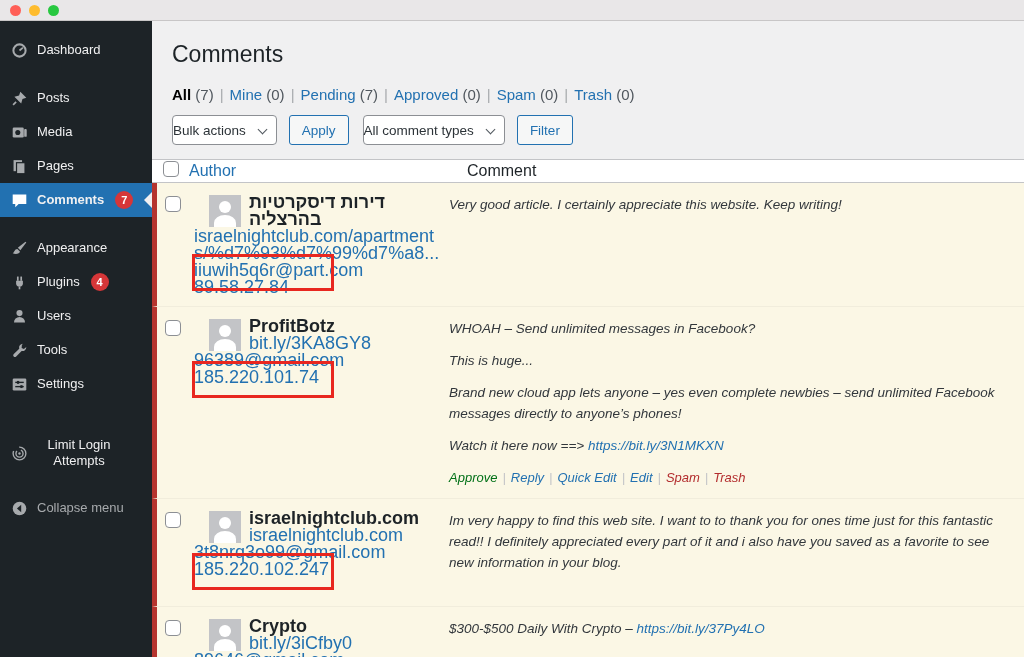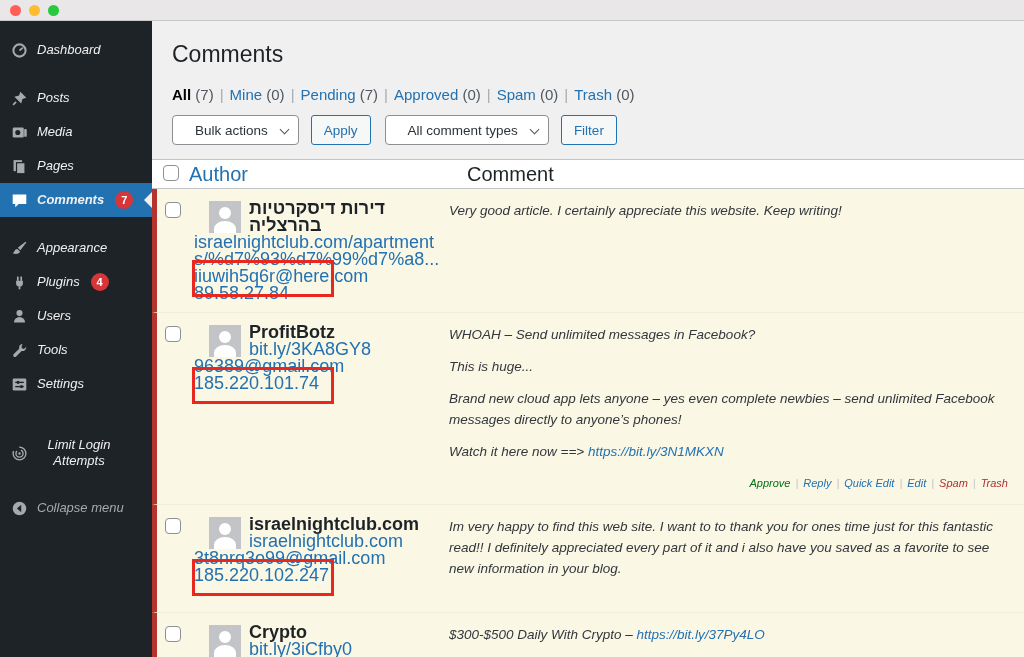--- a/index.html
+++ b/index.html
@@ -15,46 +15,46 @@
 
   
   .app { flex:1; display:flex; min-height:0; }
   .sidebar { width:152px; flex:none; background:#1d2327; color:#f0f0f1; padding-top:12px; font-size:13px; }
   .content { flex:1; min-width:0; background:#f0f0f1; overflow:hidden; position:relative; }
 
   
   .menu-item { display:flex; align-items:center; gap:9px; padding:8px 8px 8px 10px; min-height:33px; position:relative; cursor:pointer; color:#f0f0f1; }
   .menu-item .mi-icon { width:18px; height:18px; flex:none; display:flex; align-items:center; justify-content:center; }
   .menu-item svg { display:block; }
-  .menu-item .mi-label { line-height:1.25;font-style:italic; }
+  .menu-item .mi-label { line-height:1.25; }
   .menu-item.active { background:#2271b1; font-weight:600; }
   .menu-item.active::after { content:""; position:absolute; right:0; top:50%; margin-top:-8px;
      border-top:8px solid transparent; border-bottom:8px solid transparent; border-right:8px solid #f0f0f1; }
   .menu-gap { height:14px; }
   .badge { background:#d63638; color:#fff; font-size:11px; font-weight:600; min-width:18px; height:18px; border-radius:9px; display:inline-flex; align-items:center; justify-content:center; padding:0 5px; margin-left:2px; }
   .menu-item.muted { color:#a7aaad; }
 
   
   .page-body { padding:14px 0 0 16px; }
   .page-title { font-size:23px; font-weight:400; color:#1d2327; padding:6px 0 4px 4px; }
 
   .views { padding:14px 0 0 4px; font-size:15px; color:#646970; }
   .views .view-link { color:#2271b1; text-decoration:none; cursor:pointer; }
   .views .view-link.current { color:#000; font-weight:700; }
   .views .count { color:#50575e; }
   .views .sep { color:#a7aaad; margin:0 6px; }
 
   .controls { display:flex; gap:8px; padding:12px 0 10px 4px; align-items:center; }
-  .select { background:#fff; border:1px solid #8c8f94; border-radius:4px; height:30px; padding:0 30px 0 22px; font-size:13.5px; color:#2c3338; display:inline-flex; align-items:center; position:relative; cursor:pointer; }
+  .select { background:#fff; border:1px solid #8c8f94; border-radius:4px; height:30px; padding:0 30px 0 0; font-size:13.5px; color:#2c3338; display:inline-flex; align-items:center; position:relative; cursor:pointer; }
   .select .chev { position:absolute; right:10px; top:10px; width:7px; height:7px; border-right:1.8px solid #50575e; border-bottom:1.8px solid #50575e; transform:rotate(45deg); }
   .btn { background:#f6f7f7; border:1px solid #2271b1; color:#2271b1; border-radius:3px; height:30px; padding:0 12px; font-size:13.5px; display:inline-flex; align-items:center; cursor:pointer; margin-right:6px; }
 
   
   .comments-table { margin-top:4px; width:100%; }
-  .thead { display:flex; background:#fff; border-top:1px solid #c3c4c7; border-bottom:1px solid #c3c4c7; height:30px; align-items:center; font-size:20px; }
+  .thead { display:flex; background:#fff; border-top:1px solid #c3c4c7; border-bottom:1px solid #c3c4c7; height:24px; align-items:center; font-size:16px; }
   .col-cb { width:37px; flex:none; padding-left:11px; }
   .col-author { width:250px; flex:none; }
   .col-comment { flex:1; min-width:0; }
   .thead .col-author a { color:#2271b1; text-decoration:none; cursor:pointer; }
   .thead .col-comment { color:#1d2327;margin-left:28px; }
   .checkbox { width:16px; height:16px; border:1px solid #8c8f94; border-radius:4px; background:#fff; display:inline-block; cursor:pointer; }
 
   .row { display:flex; background:#fbf7e5; border-left:5px solid #b5342e; position:relative; border-bottom:1px solid rgba(0,0,0,0.04); }
   .row .col-cb { padding-top:13px; padding-left:8px; }
   .row .author-cell { width:245px; flex:none; padding:11px 10px 10px 0; font-size:18px; line-height:17px; position:relative; }
@@ -69,21 +69,21 @@
   .author-line { display:block; }
 
   .ip-annotation { position:absolute; left:-2px; width:142px; height:37px; border:3px solid #e8271f; pointer-events:none; z-index:3; }
   .row-1 .ip-annotation { top:71px; }
   .row-2 .ip-annotation { top:54px; }
   .row-3 .ip-annotation { top:54px; }
 
   .comment-cell p { margin:0 0 11px 0; }
   .comment-cell a { color:#2271b1; text-decoration:none; cursor:pointer; }
 
-  .row-actions { font-size:11px; margin-top:5px;text-align:right; }
+  .row-actions { font-size:13px; margin-top:5px; }
   .row-actions .act { text-decoration:none; cursor:pointer; }
   .row-actions .act.approve { color:#007017; }
   .row-actions .act.blue { color:#2271b1; }
   .row-actions .act.danger { color:#b32d2e; }
   .row-actions .sep { color:#c3c4c7; margin:0 5px; }
 
   .row-1 { min-height:118px; }
   .row-2 { min-height:165px; }
   .row-3 { min-height:108px; }
   .row-4 { min-height:95px; }
@@ -253,21 +253,21 @@
           <div class="col-author"><a>Author</a></div>
           <div class="col-comment">Comment</div>
         </div>
 
         <div class="row row-1">
           <div class="col-cb"><span class="checkbox"></span></div>
           <div class="author-cell">
             <span class="avatar"></span>
             <span class="author-name">דירות דיסקרטיות בהרצליה</span><br>
             <a><span>israelnightclub.com/apartment</span><br><span>s/%d7%93%d7%99%d7%a8...</span></a>
-            <a class="author-line">iiuwih5q6r@here.com</a>
+            <a class="author-line">iiuwih5q6r@part.com</a>
             <a class="author-line">89.58.27.84</a>
             <span class="ip-annotation"></span>
           </div>
           <div class="comment-cell">
             <p>Very good article. I certainly appreciate this website. Keep writing!</p>
           </div>
         </div>
 
         <div class="row row-2">
           <div class="col-cb"><span class="checkbox"></span></div>

